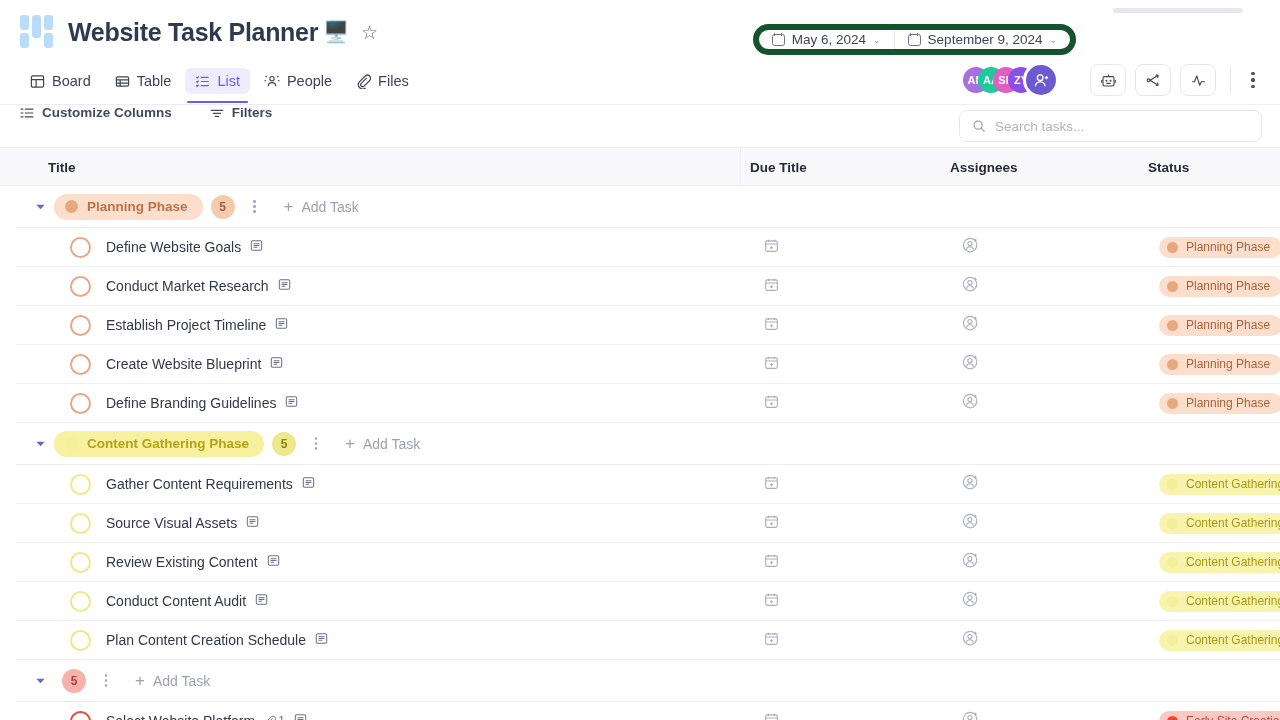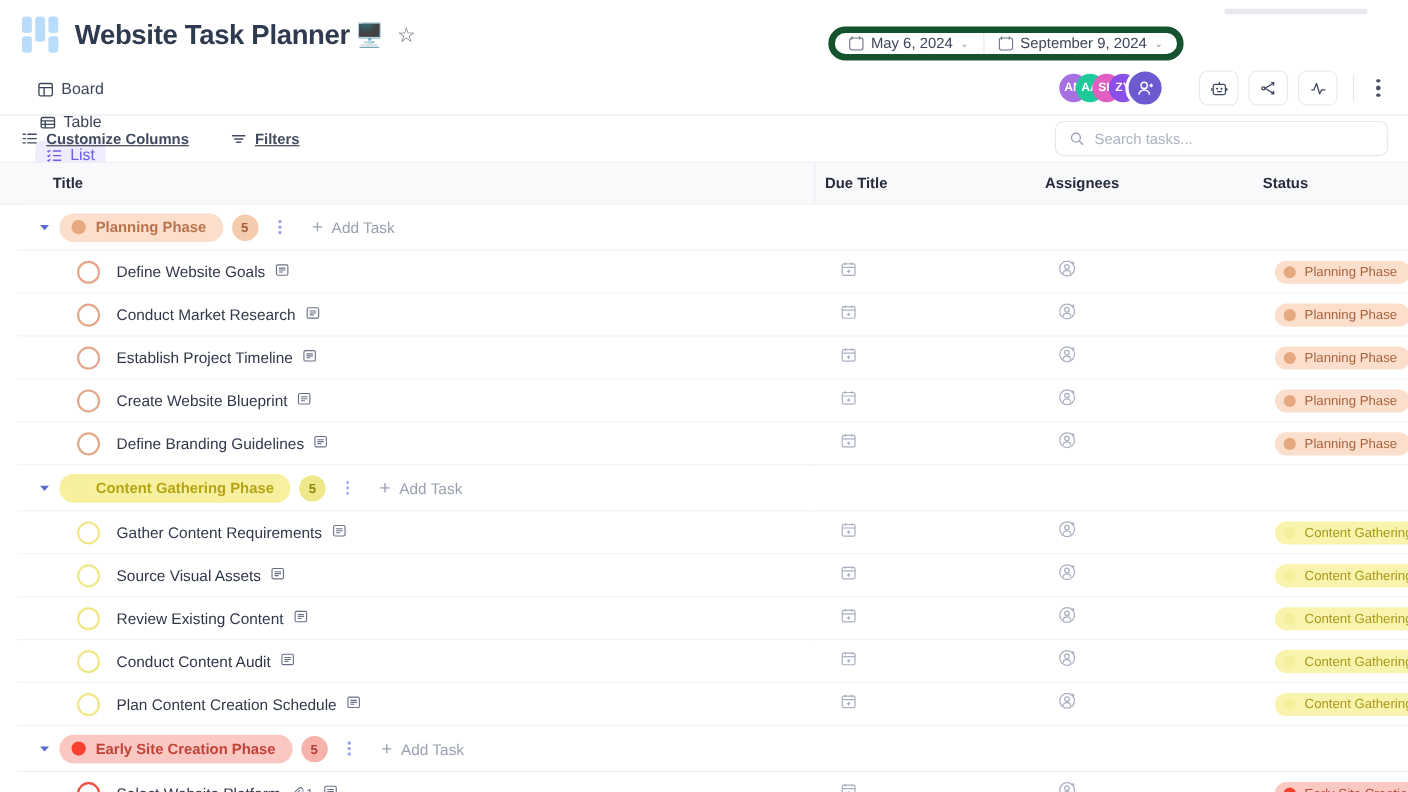--- a/index.html
+++ b/index.html
@@ -107,40 +107,40 @@
   .kebab {
     margin-left: 13px; width: 18px; height: 28px;
     display: flex; flex-direction: column; align-items: center;
     justify-content: center; gap: 3px; cursor: pointer;
   }
   .kebab b { width: 3.2px; height: 3.2px; border-radius: 50%; background: #4a5164; display:block; }
 
   
   .tabs {
     position: absolute; left: 20px; top: 68px;
-    display: flex; align-items: center; gap: 4px; flex-direction: column;
+    display: flex; align-items: center; gap: 4px;
   }
   .tab {
     display: flex; align-items: center; gap: 7px;
     padding: 5px 10px; border-radius: 6px;
     font-size: 14.5px; color: #3c4559; cursor: pointer;
   }
   .tab.active { background: #eeecfd; color: #6c5ce7; position: relative; }
   .tab.active::after {
     content:''; position: absolute; left: 2px; right: 2px; bottom: -9px;
     height: 2.5px; background: #6c5ce7; border-radius: 2px;
   }
   .tab svg { display: block; }
 
   .hdr-sep { position:absolute; left:0; right:0; top:104px; height:1px; background:#ebedf2; }
 
   
   .toolbar {
     position: absolute; left: 0; right: 0; top: 105px; height: 42px;
-    display: flex; align-items: center; padding: 0 20px; text-decoration: underline;
+    display: flex; align-items: flex-start; padding: 0 20px;
   }
   .tool {
     display: flex; align-items: center; gap: 8px;
     font-size: 13.5px; font-weight: bold; color: #414a5e;
     margin-right: 38px; cursor: pointer;
   }
   .search {
     position: absolute; right: 18px; top: 110px;
     width: 303px; height: 32px;
     border: 1px solid #e4e7ee; border-radius: 8px;
@@ -710,24 +710,20 @@
            <span>Content Gathering Ph</span>
          </span>
        </span>
     </div>
     <div class="group-row">
       <div class="caret">
         <svg width="13" height="13" viewBox="0 0 14 14">
           <path d="M2.6 5l4.4 5 4.4-5z" fill="#5b6ad0"></path>
         </svg>
       </div>
-      <span class="gbadge" style="background:#fbc7c2;color:#c04338">
-       <span class="gdot" style="background:#f8402f"></span>
-       <span>Early Site Creation Phase</span>
-     </span>
       <span class="gcount" style="background:#f6b2ab;color:#b04136">5</span>
       <span class="gkebab">
         <b></b>
         <b></b>
         <b></b>
       </span>
       <span class="addtask">
        <span class="plus">+</span>
        <span>Add Task</span>
      </span>

